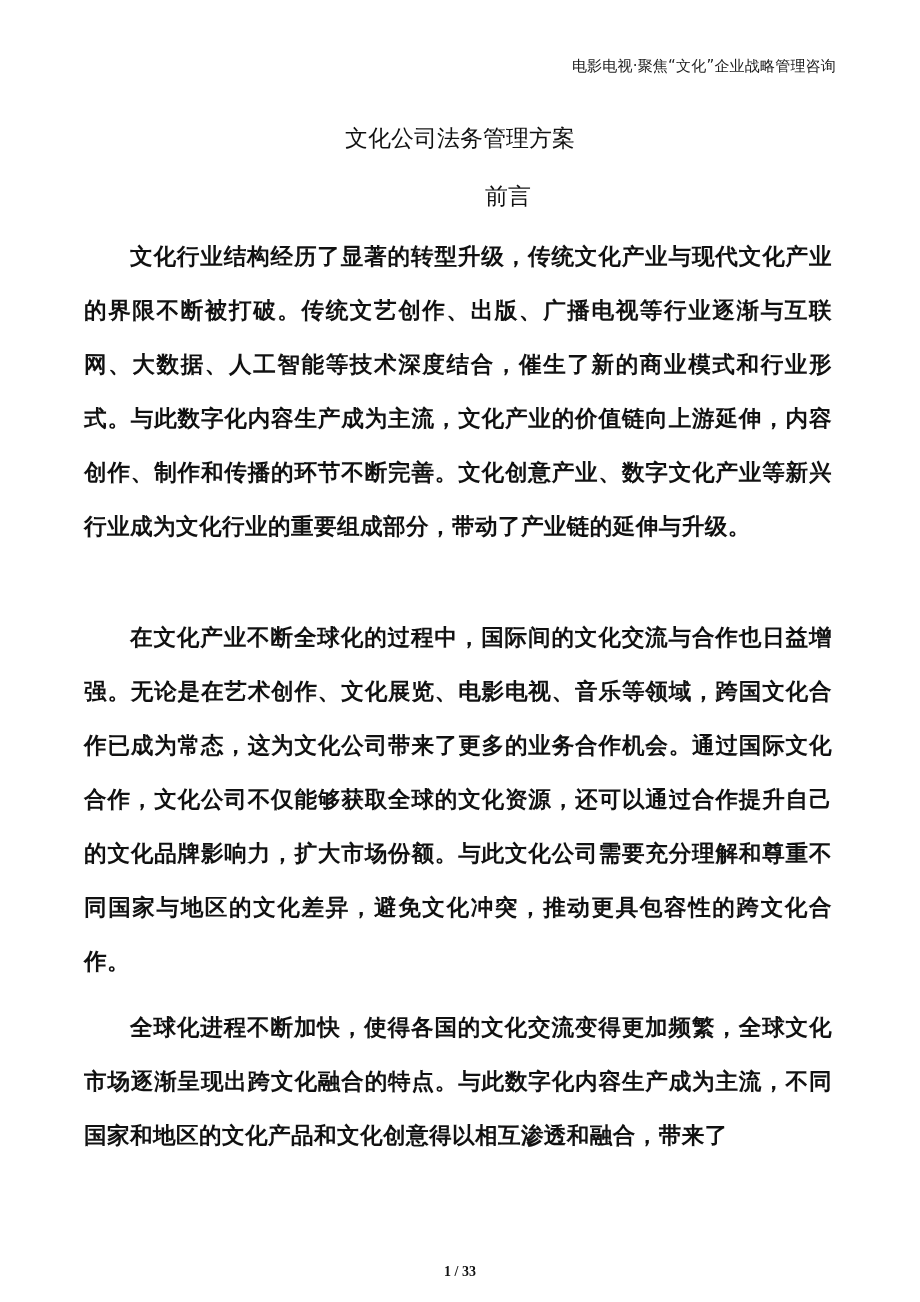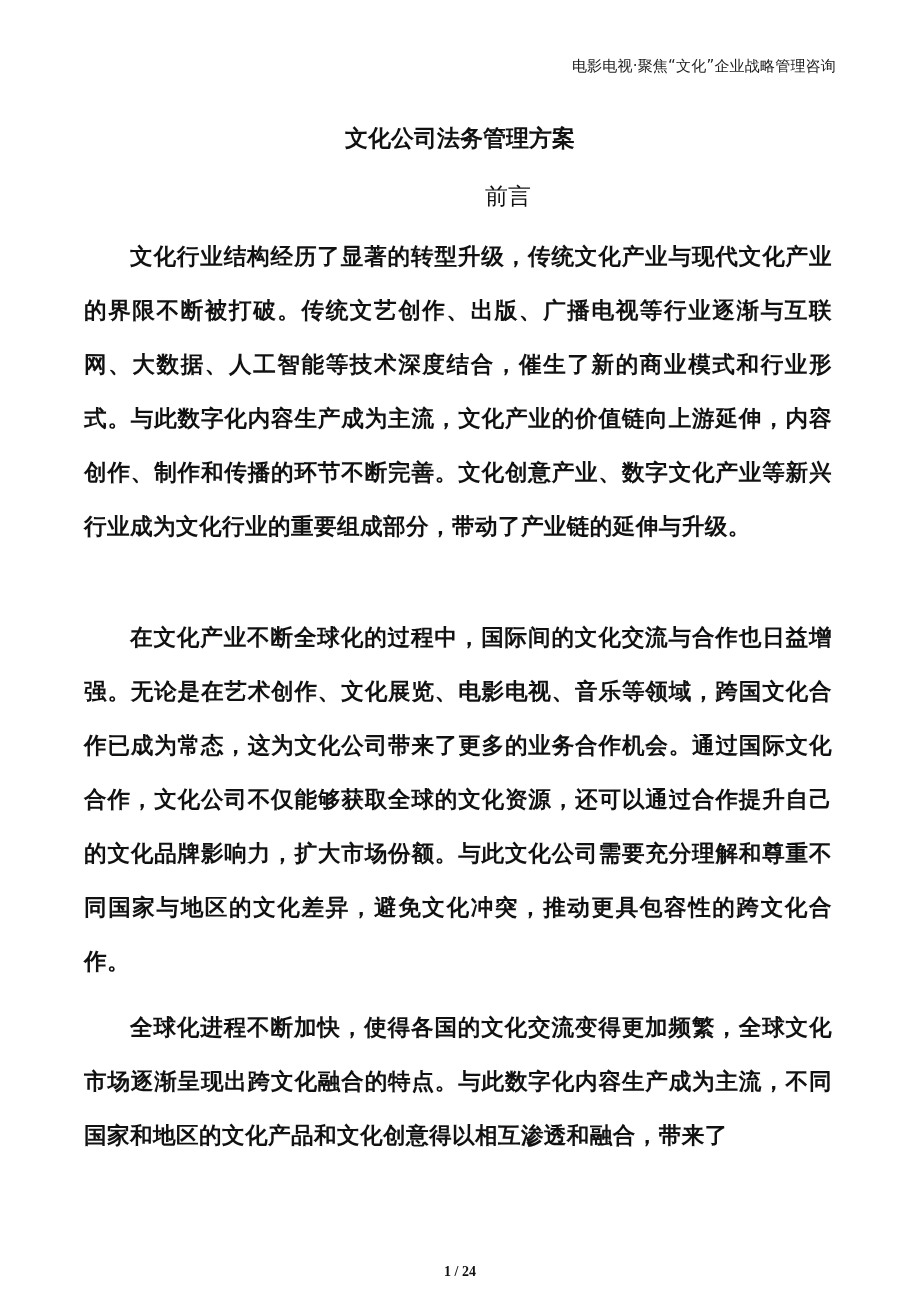--- a/index.html
+++ b/index.html
@@ -26,21 +26,21 @@
       white-space: nowrap;
     }
     .doc-title {
       position: absolute;
       top: 122px;
       left: 0;
       width: 920px;
       text-align: center;
       font-size: 23px;
       line-height: 32px;
-      font-weight: bold;
+      font-weight: normal;
       margin: 0;
       color: #111;
     }
     .section-title {
       position: absolute;
       top: 180px;
       left: 0;
       width: 920px;
       text-align: center;
       font-size: 23px;
@@ -87,13 +87,13 @@
 <h1 class="doc-title">文化公司法务管理方案</h1>
 
 <h2 class="section-title">前言</h2>
 
 <p class="body-text p1">文化行业结构经历了显著的转型升级，传统文化产业与现代文化产业的界限不断被打破。传统文艺创作、出版、广播电视等行业逐渐与互联网、大数据、人工智能等技术深度结合，催生了新的商业模式和行业形式。与此数字化内容生产成为主流，文化产业的价值链向上游延伸，内容创作、制作和传播的环节不断完善。文化创意产业、数字文化产业等新兴行业成为文化行业的重要组成部分，带动了产业链的延伸与升级。</p>
 
 <p class="body-text p2">在文化产业不断全球化的过程中，国际间的文化交流与合作也日益增强。无论是在艺术创作、文化展览、电影电视、音乐等领域，跨国文化合作已成为常态，这为文化公司带来了更多的业务合作机会。通过国际文化合作，文化公司不仅能够获取全球的文化资源，还可以通过合作提升自己的文化品牌影响力，扩大市场份额。与此文化公司需要充分理解和尊重不同国家与地区的文化差异，避免文化冲突，推动更具包容性的跨文化合作。</p>
 
 <p class="body-text p3">全球化进程不断加快，使得各国的文化交流变得更加频繁，全球文化市场逐渐呈现出跨文化融合的特点。与此数字化内容生产成为主流，不同国家和地区的文化产品和文化创意得以相互渗透和融合，带来了</p>
 
-<div class="page-number">1 / 24</div>
+<div class="page-number">1 / 33</div>
 
 </body></html>

